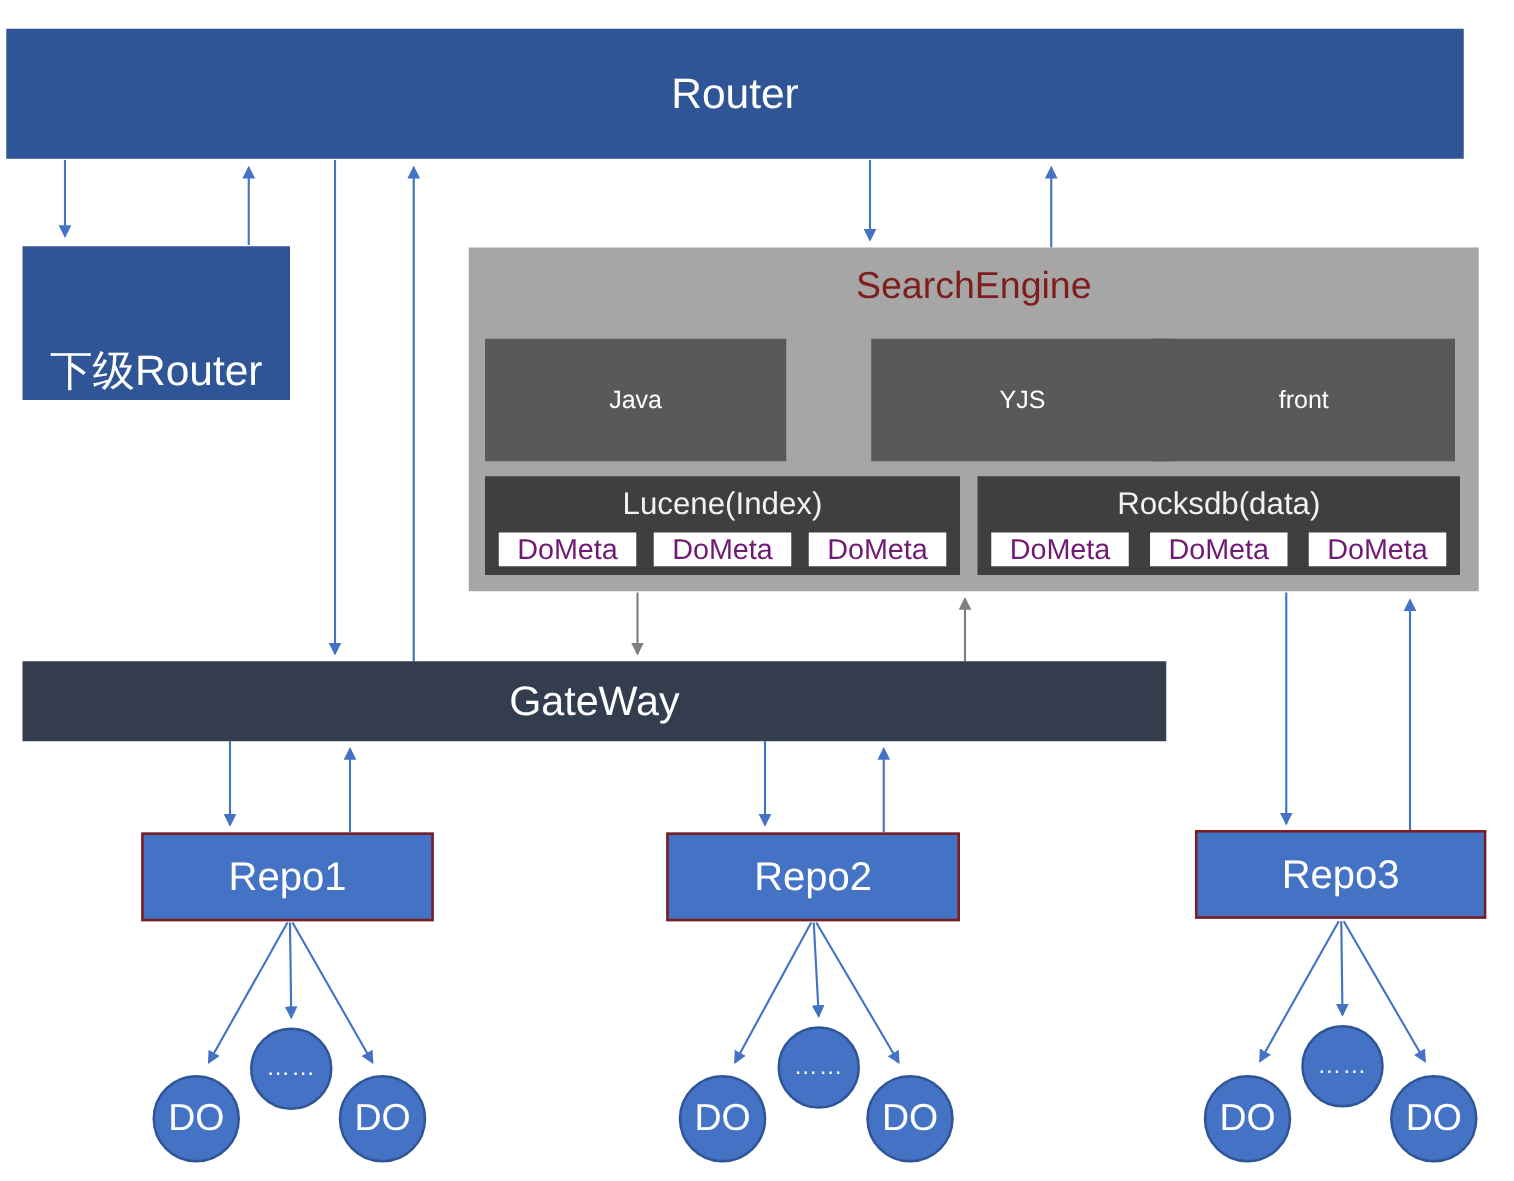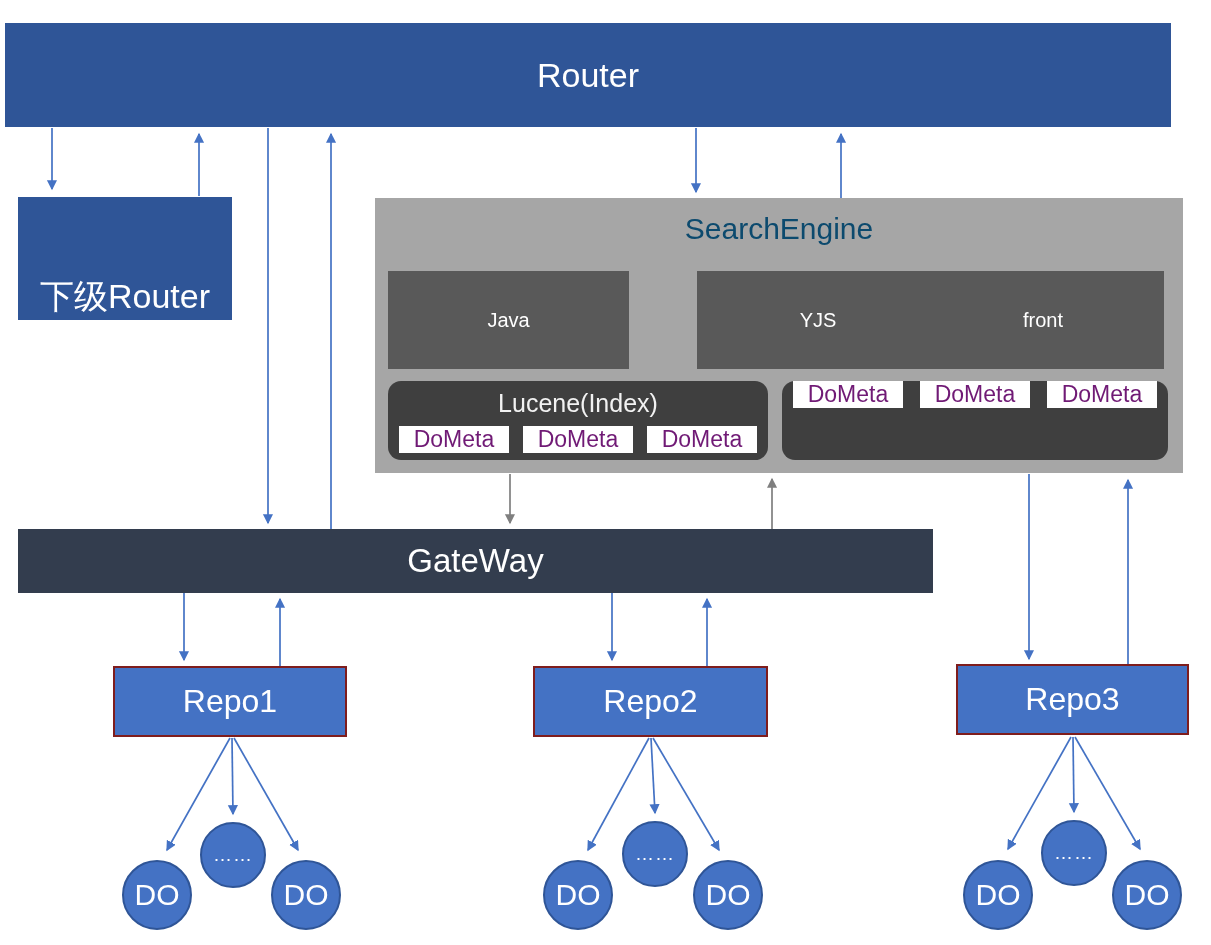--- a/index.html
+++ b/index.html
@@ -5,26 +5,26 @@
   html,body{margin:0;padding:0;background:#ffffff;}
   .canvas{
     position:relative;width:1211px;height:945px;background:#ffffff;overflow:hidden;
     font-family:"Liberation Sans","DejaVu Sans",sans-serif;
   }
   .node{position:absolute;display:flex;align-items:center;justify-content:center;color:#ffffff;box-sizing:border-box;}
   .router{left:5px;top:23px;width:1166px;height:104px;background:#2F5597;font-size:34px;}
   .sub-router{left:18px;top:197px;width:214px;height:123px;background:#2F5597;font-size:34px;align-items:flex-end;}
   .gateway{left:18px;top:529px;width:915px;height:64px;background:#333D4E;font-size:33px;}
   .search-engine{left:375px;top:198px;width:808px;height:275px;background:#A6A6A6;display:block;}
-  .se-title{height:58px;line-height:62px;text-align:center;color:#0c4a6e;font-size:30px;}
+  .se-title{height:58px;line-height:62px;text-align:center;color:#7f1d1d;font-size:30px;}
   .module{position:absolute;top:73px;height:98px;background:#595959;display:flex;align-items:center;justify-content:center;color:#fff;font-size:20px;}
   .mod-java{left:13px;width:241px;}
   .mod-yjs{left:296px;width:242px;margin-left:26px;}
   .mod-front{left:547px;width:242px;}
-  .store{position:absolute;top:183px;height:79px;background:#3F3F3F;box-sizing:border-box;border-radius:13px;}
+  .store{position:absolute;top:183px;height:79px;background:#3F3F3F;box-sizing:border-box;}
   .store-lucene{left:13px;width:380px;}
   .store-rocksdb{left:407px;width:386px;}
   .store-title{height:45px;line-height:45px;text-align:center;color:#f2f2f2;font-size:25px;}
   .dometa-row{display:flex;justify-content:space-between;padding:0 11px;}
   .dometa{width:110px;height:27px;background:#ffffff;color:#701a75;font-size:23px;line-height:27px;text-align:center;}
   .repo{background:#4472C4;border:2px solid #7f1d1d;font-size:32px;}
   .repo1{left:113px;top:666px;width:234px;height:71px;}
   .repo2{left:533px;top:666px;width:235px;height:71px;}
   .repo3{left:956px;top:664px;width:233px;height:71px;}
   .circle{background:#4472C4;border:2px solid #2F5597;border-radius:50%;font-size:30px;}
@@ -98,20 +98,21 @@
     <div class="store store-lucene">
       <div class="store-title">Lucene(Index)</div>
       <div class="dometa-row">
         <div class="dometa">DoMeta</div>
         <div class="dometa">DoMeta</div>
         <div class="dometa">DoMeta</div>
       </div>
     </div>
 
     <div class="store store-rocksdb">
+      <div class="store-title">Rocksdb(data)</div>
       <div class="dometa-row">
         <div class="dometa">DoMeta</div>
         <div class="dometa">DoMeta</div>
         <div class="dometa">DoMeta</div>
       </div>
     </div>
   </div>
 
   <div class="node gateway">
     <span>GateWay</span>

